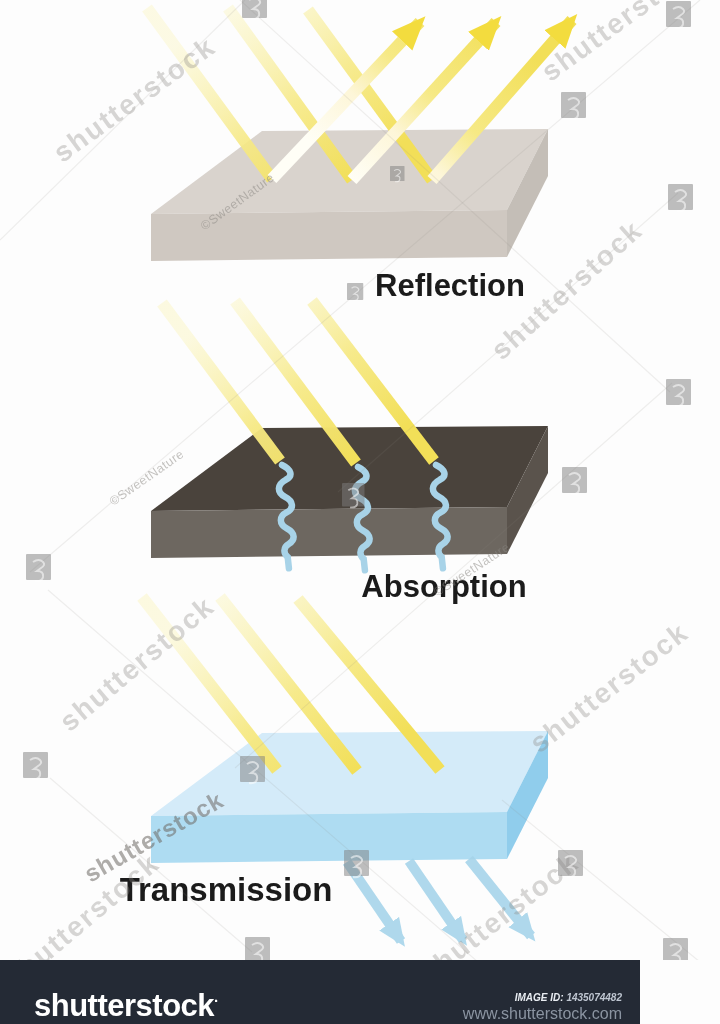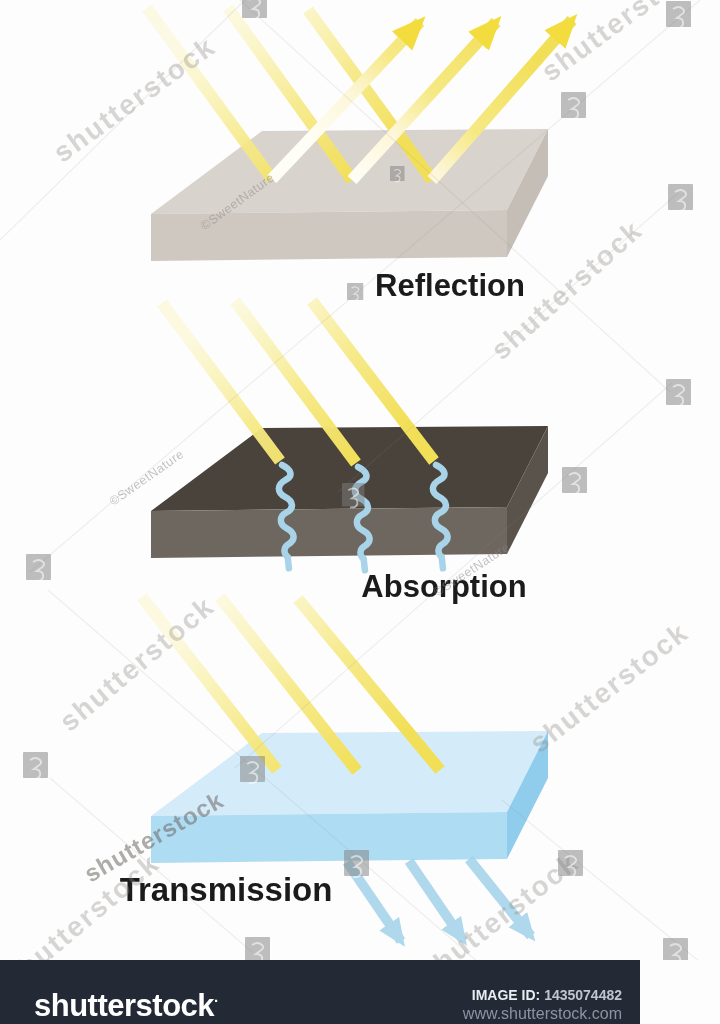--- a/index.html
+++ b/index.html
@@ -11,21 +11,21 @@
   .wm{font:700 28px "Liberation Sans", sans-serif;letter-spacing:2px;opacity:.33;}
   .wmd{font:700 24px "Liberation Sans", sans-serif;letter-spacing:1px;opacity:.55;}
   .wma{font:400 12.5px "Liberation Sans", sans-serif;letter-spacing:.5px;opacity:.5;}
   .lattice line{stroke:#8b8780;stroke-width:1.2;opacity:.13;}
   .footer{position:absolute;left:0;top:960px;width:640px;height:64px;background:#242a35;
           display:flex;align-items:flex-end;justify-content:space-between;box-sizing:border-box;
           padding:0 18px 0 34px;}
   .logo{color:#ffffff;font-weight:700;font-size:31px;letter-spacing:-.5px;white-space:nowrap;}
   .logo-dot{font-size:15px;vertical-align:top;line-height:26px;}
   .meta{text-align:right;line-height:1.25;}
-  .meta-id{font-size:14px;color:#e9edf2;font-weight:700;}
+  .meta-id{font-size:10px;color:#e9edf2;font-weight:700;font-style:italic;}
   .meta-id .id-value{color:#bfc6d1;font-weight:600;}
   .meta-url{font-size:16px;color:#8b94a1;}
 </style>
 </head>
 <body>
 
 <div class="canvas">
 
 <svg class="art" width="720" height="960" viewBox="0 0 720 960">
   <defs>

